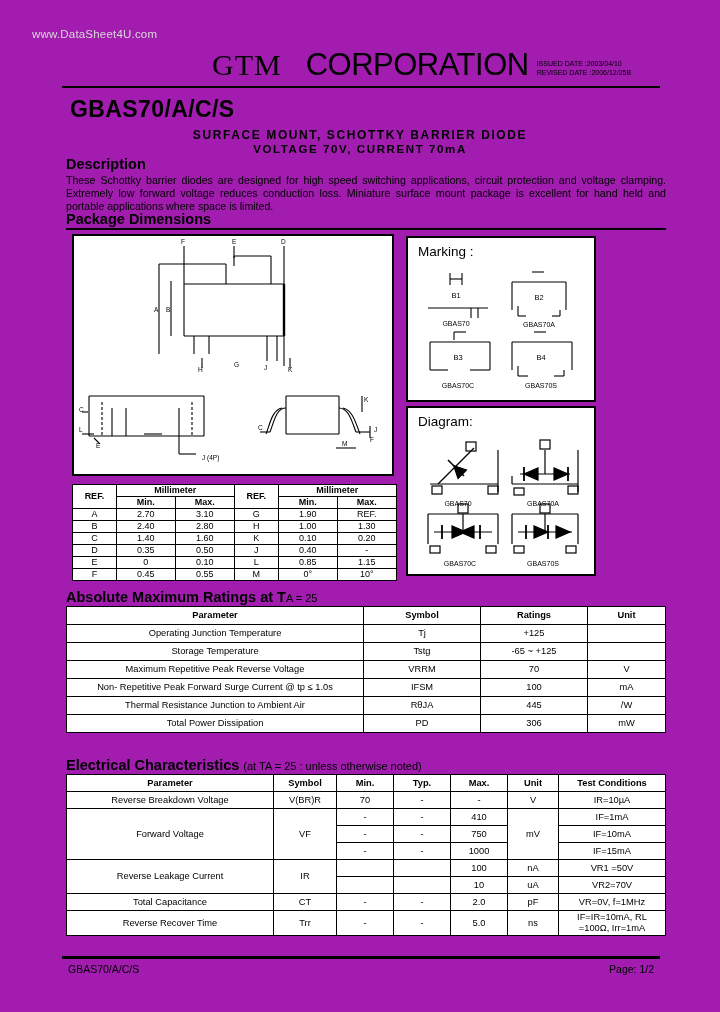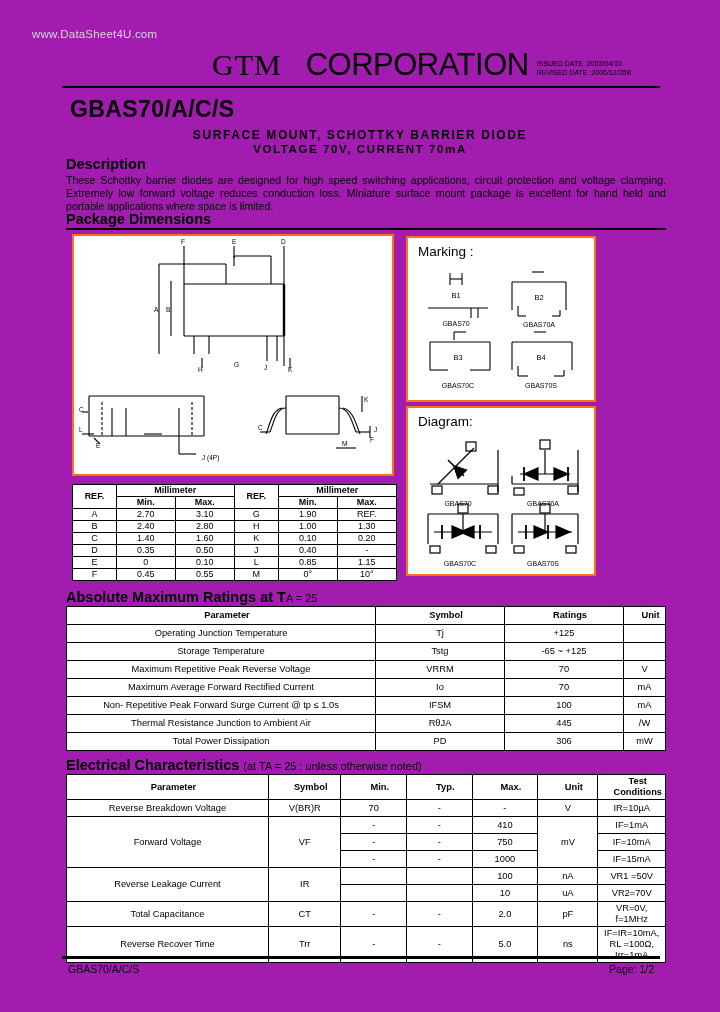--- a/index.html
+++ b/index.html
@@ -120,21 +120,21 @@
     top: 174px;
     width: 600px;
     font-size: 10.6px;
     line-height: 13.2px;
     text-align: justify;
   }
 
   
   .box {
     position: absolute;
-    border: 2px solid #f97316;
+    border: 2px solid #000000;
     background: #fff;
     box-sizing: border-box;
   }
   .box-title {
     position: absolute;
     font-size: 13.5px;
   }
 
   
   table.grid {
@@ -145,21 +145,20 @@
   }
   table.grid td, table.grid th {
     border: 1px solid #000;
     padding: 1px 3px;
     font-weight: normal;
     text-align: center;
     line-height: 11px;
   }
   table.grid th {
     font-weight: bold;
-    padding-left: 15px;
   }
   .tl { text-align: left; padding-left: 4px; }
 
   
   #dim-table { left: 72px; top: 484px; width: 325px; font-size: 9px; }
   #dim-table td, #dim-table th { height: 11px; padding: 0 2px; }
 
   
   #amr-table { left: 66px; top: 606px; width: 600px; }
   #amr-table td, #amr-table th { height: 15px; }
@@ -506,26 +505,20 @@
         <td>-65 ~ +125</td>
         <td></td>
       </tr>
       <tr>
         <td class="tl">Maximum Repetitive Peak Reverse Voltage</td>
         <td>VRRM</td>
         <td>70</td>
         <td>V</td>
       </tr>
       <tr>
-        <td class="tl">Maximum Average Forward Rectified Current</td>
-        <td>Io</td>
-        <td>70</td>
-        <td>mA</td>
-      </tr>
-      <tr>
         <td class="tl">Non- Repetitive Peak Forward Surge Current @ tp ≤ 1.0s</td>
         <td>IFSM</td>
         <td>100</td>
         <td>mA</td>
       </tr>
       <tr>
         <td class="tl">Thermal Resistance Junction to Ambient Air</td>
         <td>RθJA</td>
         <td>445</td>
         <td>/W</td>

